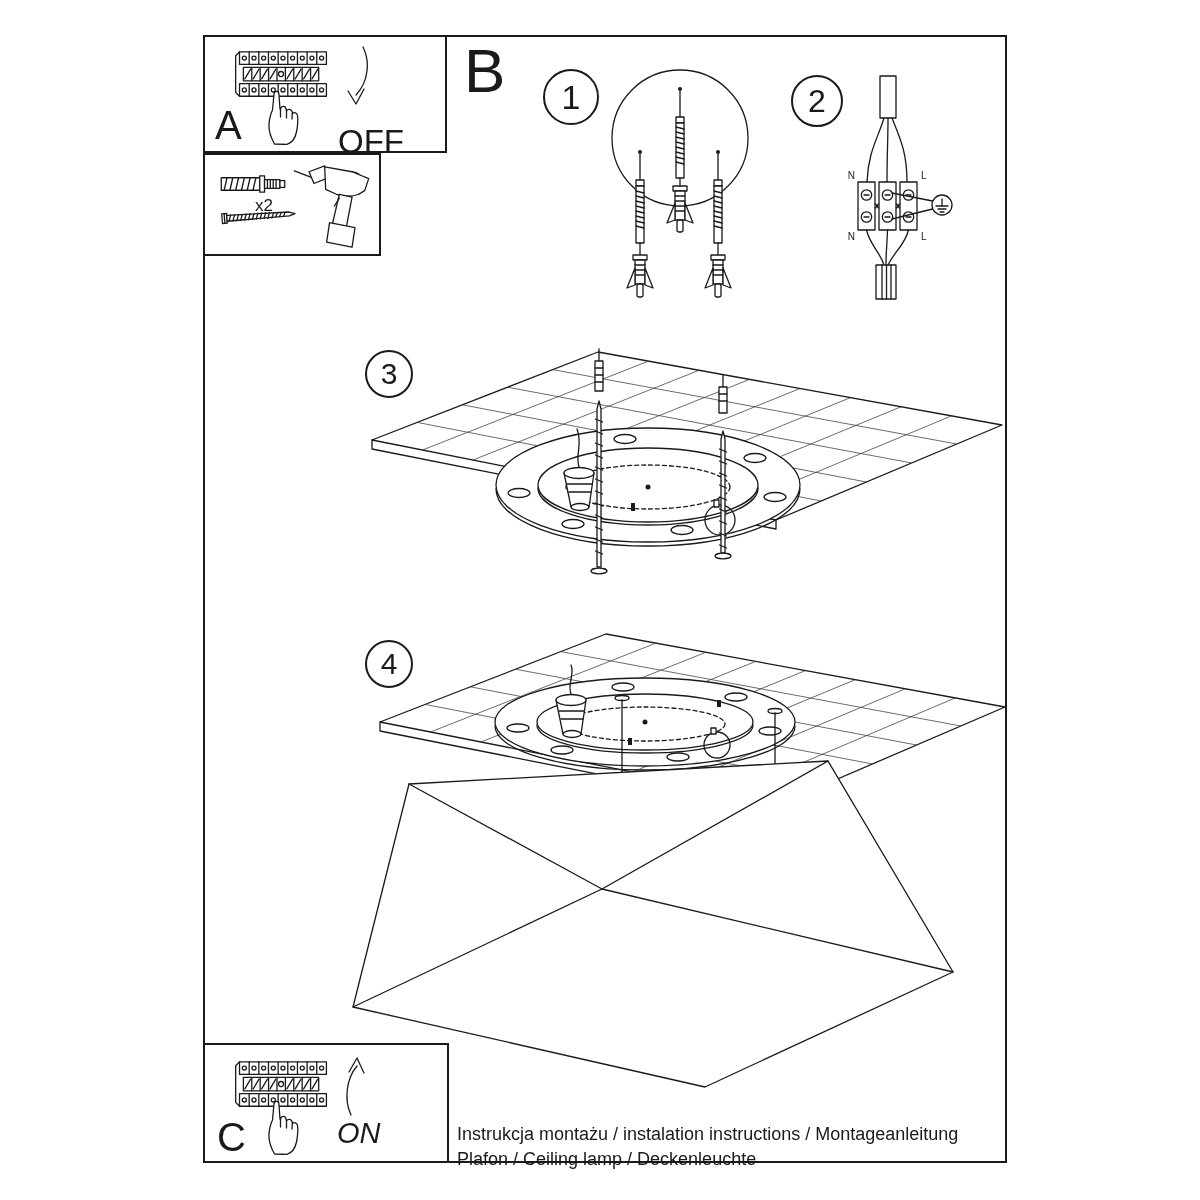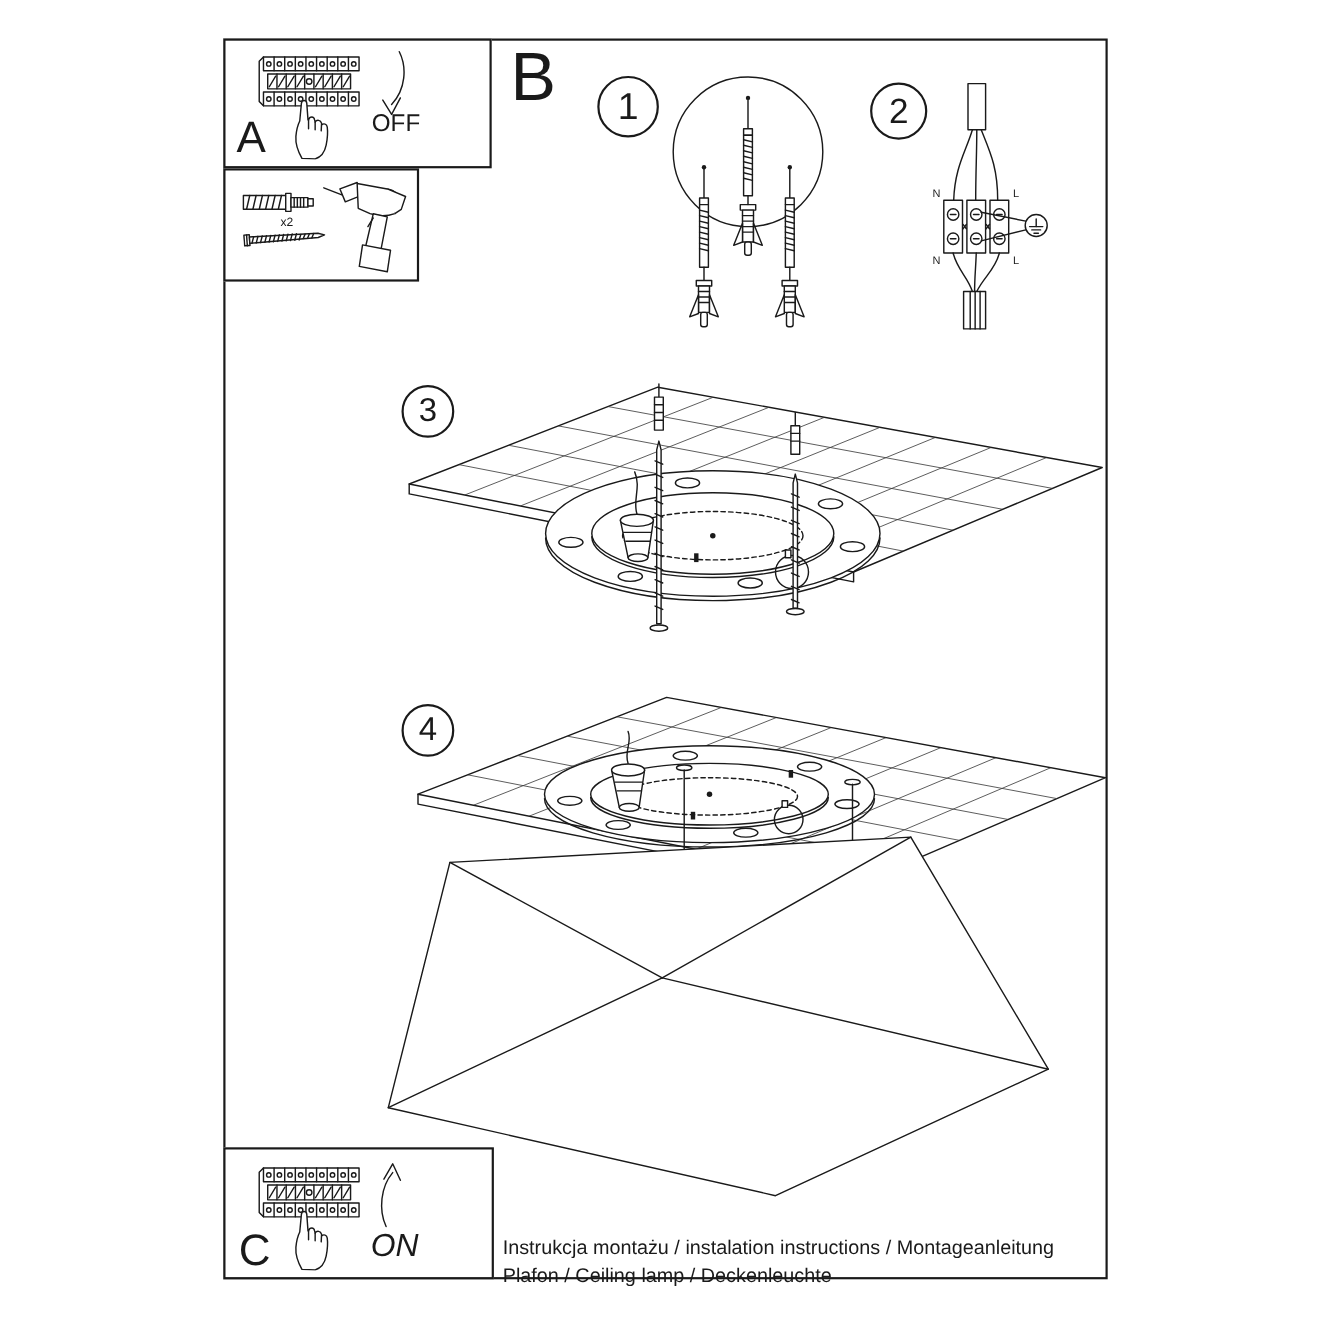--- a/index.html
+++ b/index.html
@@ -419,21 +419,21 @@
     </svg>
     <svg class="abs" style="left:55px;top:50px;" width="45" height="58" viewBox="0 0 44 58">
       <path d="M14,57 C10,50 8,44 8.5,37 C9,31 10,27 12,23 L13.5,7 C13.8,3.5 18.2,3.5 18.4,7 L19.5,22 L20,22 C21,18.5 25,18.5 25.5,22 L26,24 C27.5,21.5 31,22 31.8,25 L32,26.5 C33.8,24.8 36.6,25.6 37,28.5 C37.6,33 37.2,39 36,45 C34.8,51 31,56 26,57.5 Z" class="lnw" stroke-width="1.4"></path>
       <path d="M20,22 L20,30 M26,24 L26,31 M31.8,26 L31.5,32" class="ln" stroke-width="1.1"></path>
     </svg>
     <svg class="abs" style="left:138px;top:8px;" width="26" height="62" viewBox="0 0 26 62">
       <path d="M20,2 C27,16 26,36 13,50" class="ln" stroke-width="2.2"></path>
       <path d="M5,46 L13,59 L21,44" class="ln" stroke-width="2"></path>
     </svg>
     <div class="lbl" style="left:10px;top:68px;font-size:40px;">A</div>
-    <div class="lbl" style="left:133px;top:64px;font-size:22px;">OFF</div>
+    <div class="lbl" style="left:133px;top:88px;font-size:33px;">OFF</div>
   </div>
 
   <div class="box" style="left:203px;top:153px;width:178px;height:103px;">
     <svg class="abs" style="left:14px;top:16px;" width="68" height="25" viewBox="0 0 70 26">
       <rect x="2" y="7" width="40" height="13" class="lnw" stroke-width="1.2"></rect>
       <g class="ln" stroke-width="0.9">
         <line x1="8" y1="7" x2="5" y2="20"></line>
           <line x1="14" y1="7" x2="11" y2="20"></line>
         <line x1="20" y1="7" x2="17" y2="20"></line>
           <line x1="26" y1="7" x2="23" y2="20"></line>
@@ -443,21 +443,21 @@
       <rect x="42" y="5" width="5" height="17" class="lnw" stroke-width="1.2"></rect>
       <rect x="47" y="9" width="16" height="9" class="lnw" stroke-width="1.2"></rect>
       <g class="ln" stroke-width="0.8">
         <line x1="50" y1="9" x2="50" y2="18"></line>
           <line x1="53" y1="9" x2="53" y2="18"></line>
         <line x1="56" y1="9" x2="56" y2="18"></line>
           <line x1="59" y1="9" x2="59" y2="18"></line>
       </g>
       <rect x="63" y="10" width="5" height="7" class="lnw" stroke-width="1.2"></rect>
     </svg>
-    <div class="lbl" style="left:50px;top:42px;font-size:11px;text-align:center;">x2</div>
+    <div class="lbl" style="left:50px;top:42px;font-size:17px;text-align:center;">x2</div>
     <svg class="abs" style="left:16px;top:52px;transform:rotate(-4deg);" width="78" height="18" viewBox="0 0 80 18">
       <rect x="1" y="4" width="5" height="10" class="lnw" stroke-width="1.2"></rect>
       <line x1="3.5" y1="4" x2="3.5" y2="14" class="ln" stroke-width="0.9"></line>
       <path d="M6,6 L70,7 L76,9 L70,11 L6,12 Z" class="lnw" stroke-width="1.1"></path>
       <g class="ln" stroke-width="0.8">
         <line x1="10" y1="6" x2="8" y2="12"></line>
           <line x1="14" y1="6" x2="12" y2="12"></line>
         <line x1="18" y1="6" x2="16" y2="12"></line>
           <line x1="22" y1="6" x2="20" y2="12"></line>
         <line x1="26" y1="6" x2="24" y2="12"></line>

